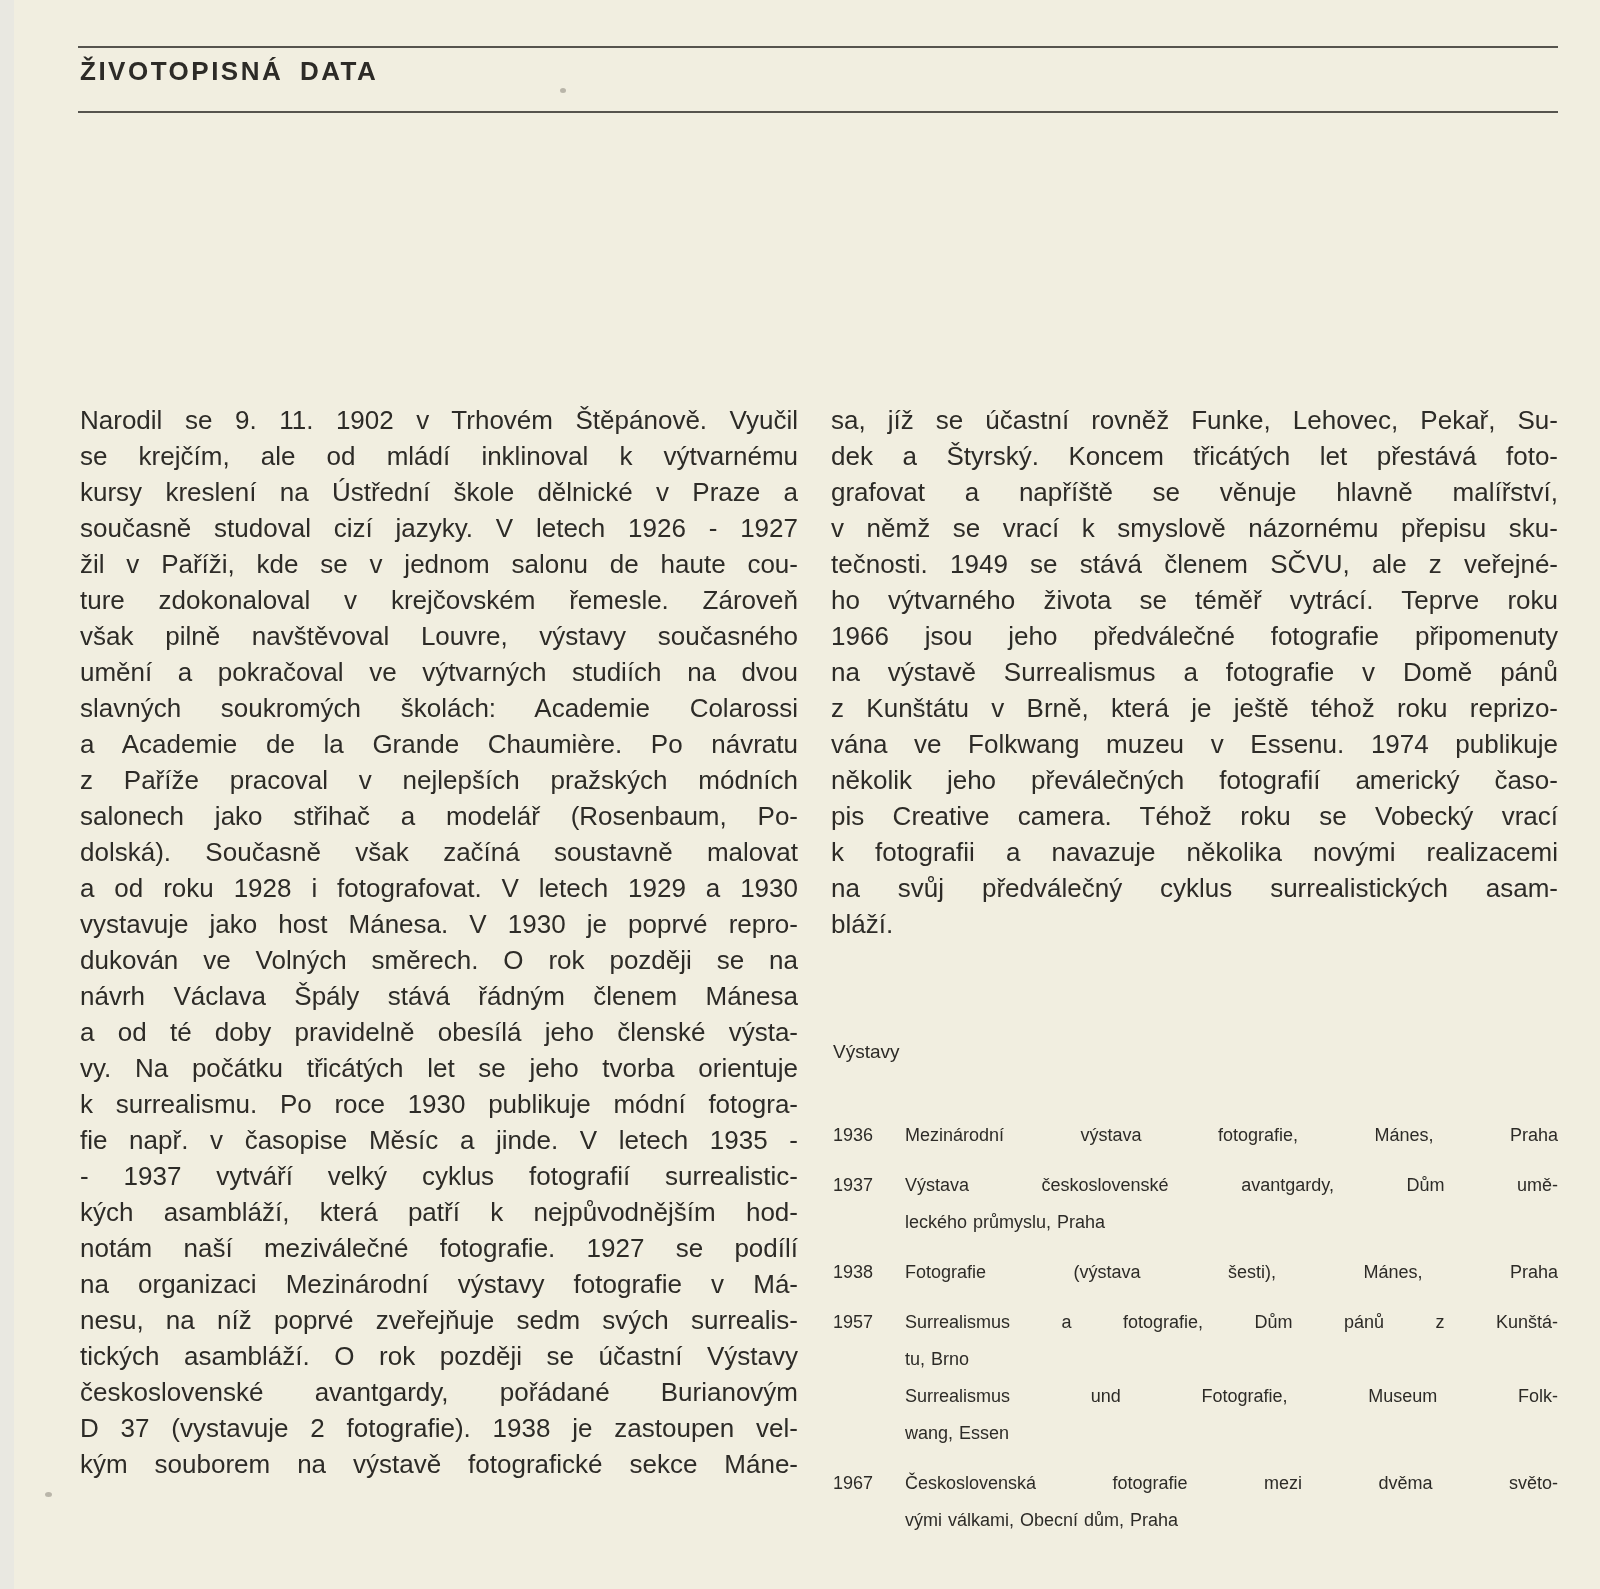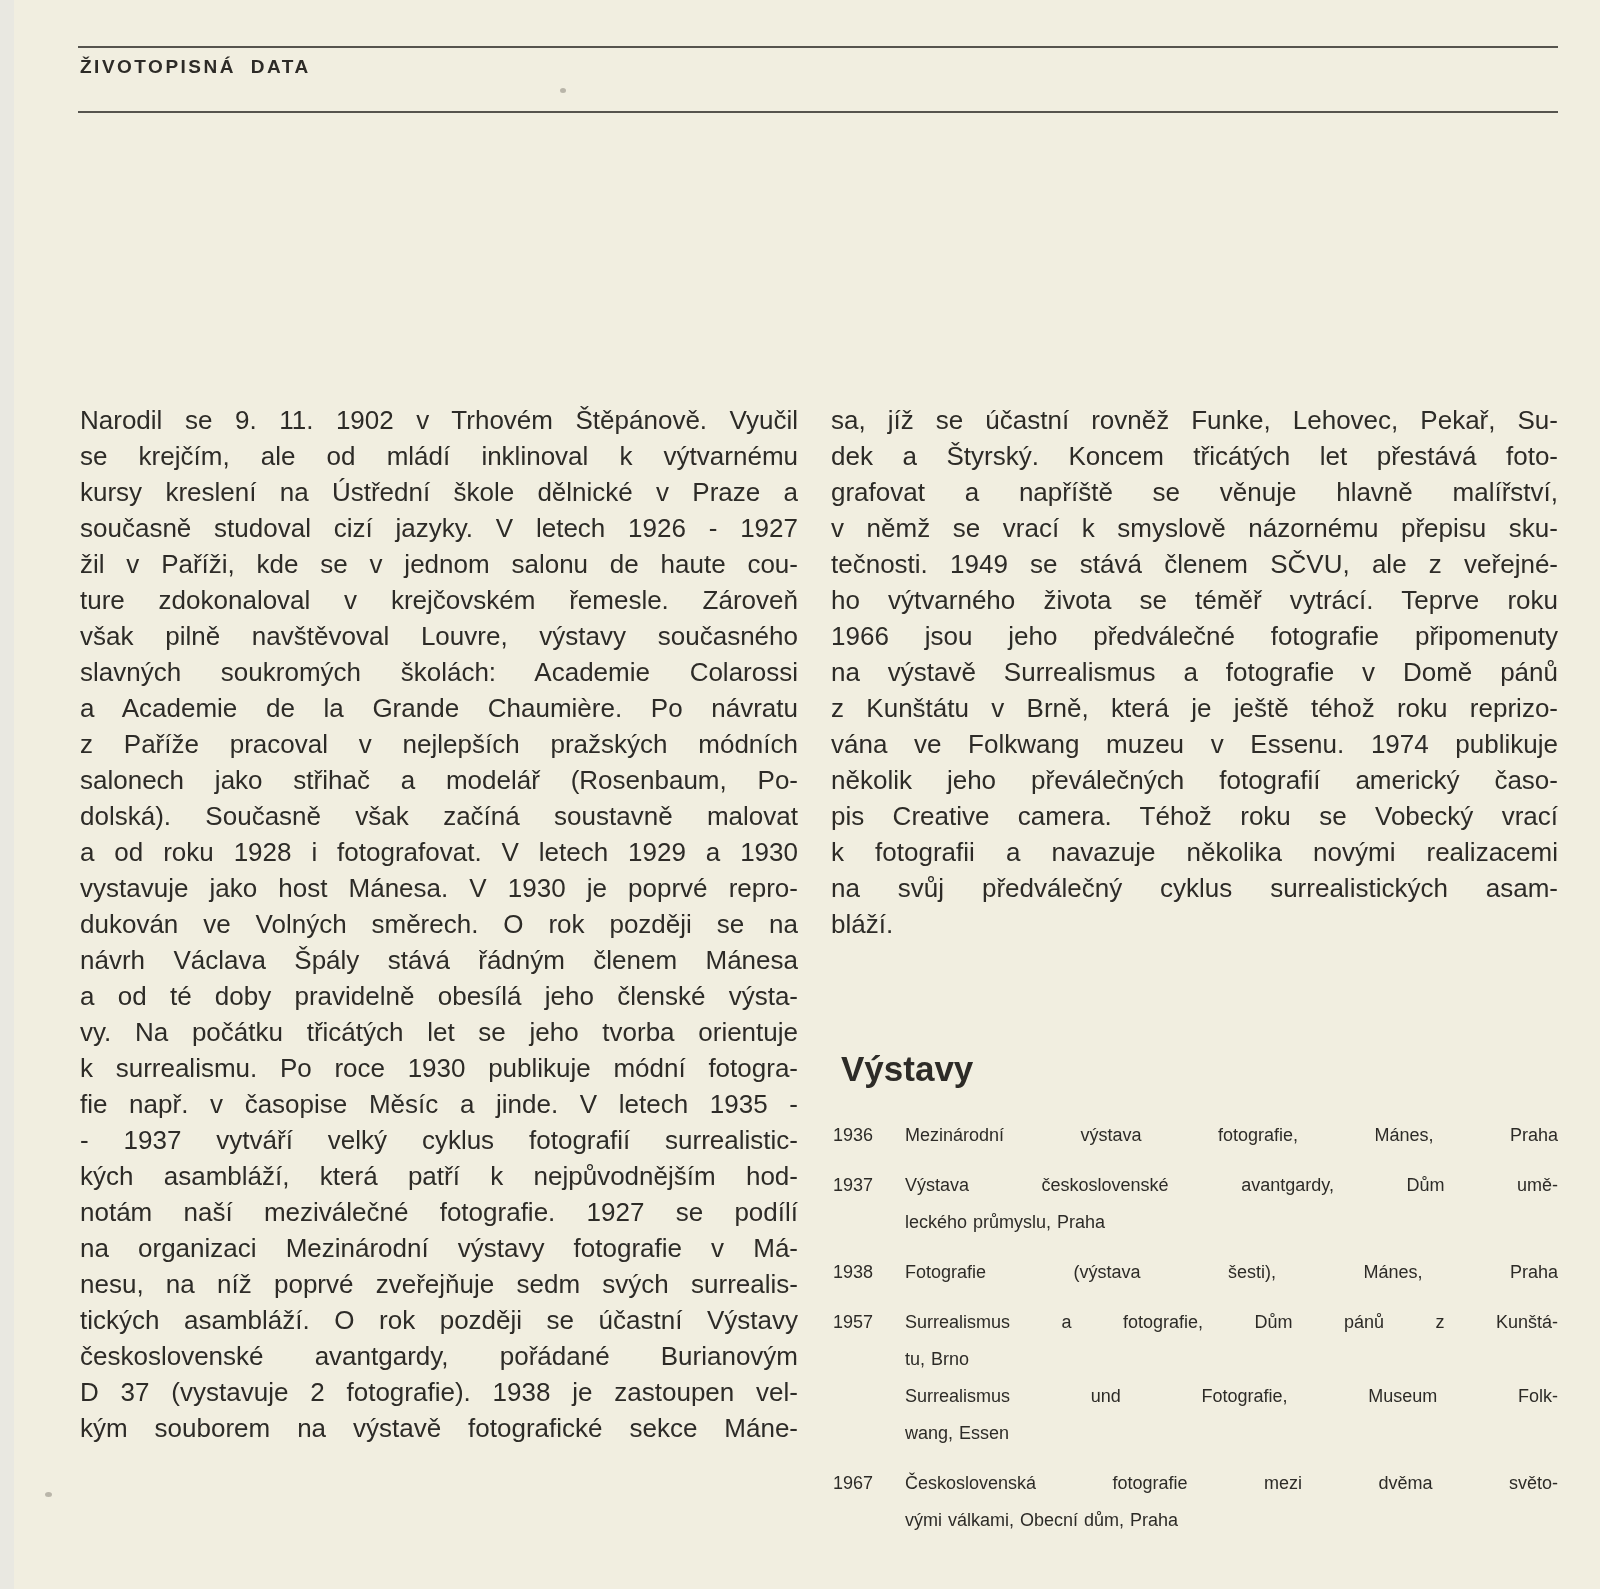--- a/index.html
+++ b/index.html
@@ -9,28 +9,28 @@
     color:var(--ink,#2d2b27);
     font-family:"Liberation Sans",sans-serif;
   }
   .page{position:absolute;inset:0}
   .edge-left{position:absolute;left:0;top:0;width:14px;height:100%;background:var(--edge,#e9e8e1)}
   .rule{position:absolute;left:78px;width:1480px;height:2px;background:var(--rule,#56544e)}
   .rule-top{top:46px}
   .rule-bottom{top:111px}
   .title{
     position:absolute;left:80px;top:56px;margin:0;
-    font-size:19px;font-weight:bold;letter-spacing:2.5px;word-spacing:7px;
+    font-size:26px;font-weight:bold;letter-spacing:2.5px;word-spacing:7px;
   }
   .col{position:absolute;top:402px;font-size:26px;word-spacing:1px}
   .col-left{left:80px;width:718px}
   .col-right{left:831px;width:727px}
   .col .line{line-height:36px;height:36px;overflow:hidden}
   .line.j{text-align:justify;text-align-last:justify}
-  .exh-heading{position:absolute;left:833px;top:1041px;margin:8px;font-size:35px;font-weight:bold}
+  .exh-heading{position:absolute;left:833px;top:1041px;margin:0;font-size:19px;font-weight:normal}
   .exh-list{position:absolute;left:833px;top:1117px;width:725px;font-size:18px;word-spacing:1px}
   .exh-item{display:flex;margin-bottom:13px}
   .exh-year{width:72px;flex:none;line-height:37px}
   .exh-text{flex:1;min-width:0}
   .exh-text .line{line-height:37px;overflow:hidden}
   .speck{position:absolute;border-radius:50%;background:#aba69b;opacity:.8}
   .s1{left:45px;top:1492px;width:7px;height:5px}
   .s2{left:560px;top:88px;width:6px;height:5px}
 </style>
 </head>
@@ -44,20 +44,21 @@
   <div class="rule rule-bottom"></div>
 
   <div class="col col-left justify-all">
       <div class="line j">Narodil se 9. 11. 1902 v Trhovém Štěpánově. Vyučil</div>
       <div class="line j">se krejčím, ale od mládí inklinoval k výtvarnému</div>
       <div class="line j">kursy kreslení na Ústřední škole dělnické v Praze a</div>
       <div class="line j">současně studoval cizí jazyky. V letech 1926 - 1927</div>
       <div class="line j">žil v Paříži, kde se v jednom salonu de haute cou-</div>
       <div class="line j">ture zdokonaloval v krejčovském řemesle. Zároveň</div>
       <div class="line j">však pilně navštěvoval Louvre, výstavy současného</div>
+      <div class="line j">umění a pokračoval ve výtvarných studiích na dvou</div>
       <div class="line j">slavných soukromých školách: Academie Colarossi</div>
       <div class="line j">a Academie de la Grande Chaumière. Po návratu</div>
       <div class="line j">z Paříže pracoval v nejlepších pražských módních</div>
       <div class="line j">salonech jako střihač a modelář (Rosenbaum, Po-</div>
       <div class="line j">dolská). Současně však začíná soustavně malovat</div>
       <div class="line j">a od roku 1928 i fotografovat. V letech 1929 a 1930</div>
       <div class="line j">vystavuje jako host Mánesa. V 1930 je poprvé repro-</div>
       <div class="line j">dukován ve Volných směrech. O rok později se na</div>
       <div class="line j">návrh Václava Špály stává řádným členem Mánesa</div>
       <div class="line j">a od té doby pravidelně obesílá jeho členské výsta-</div>

